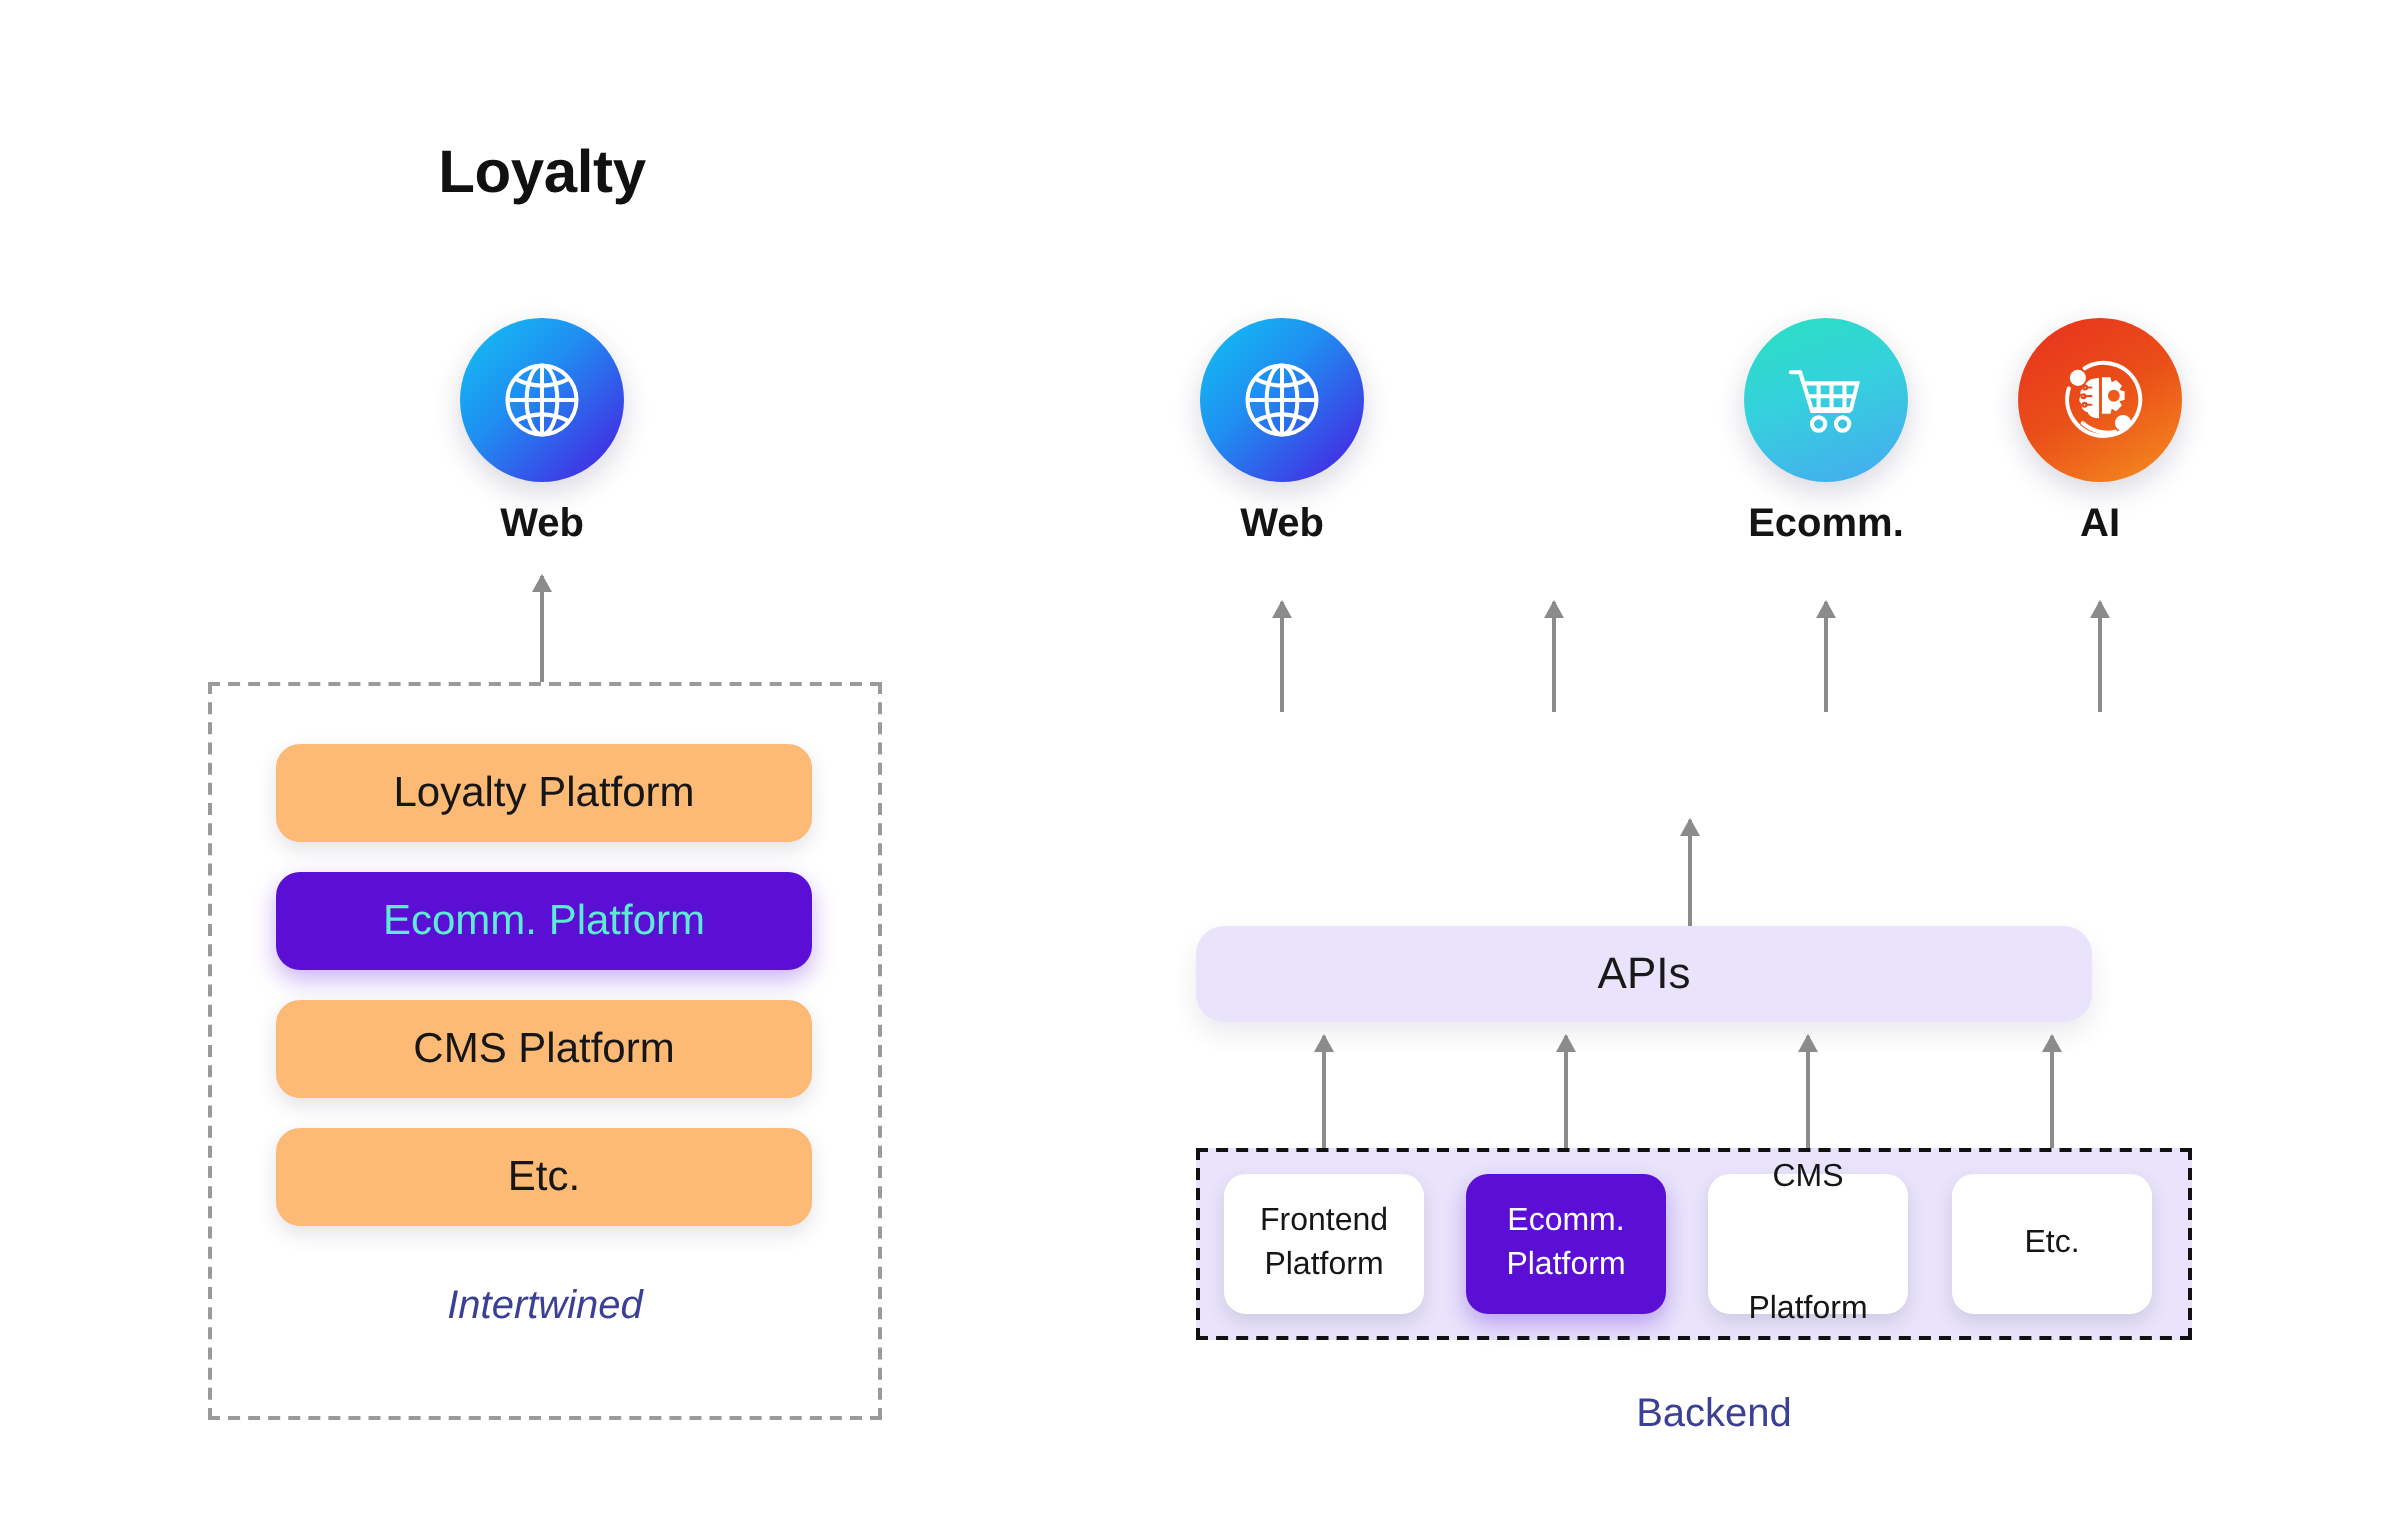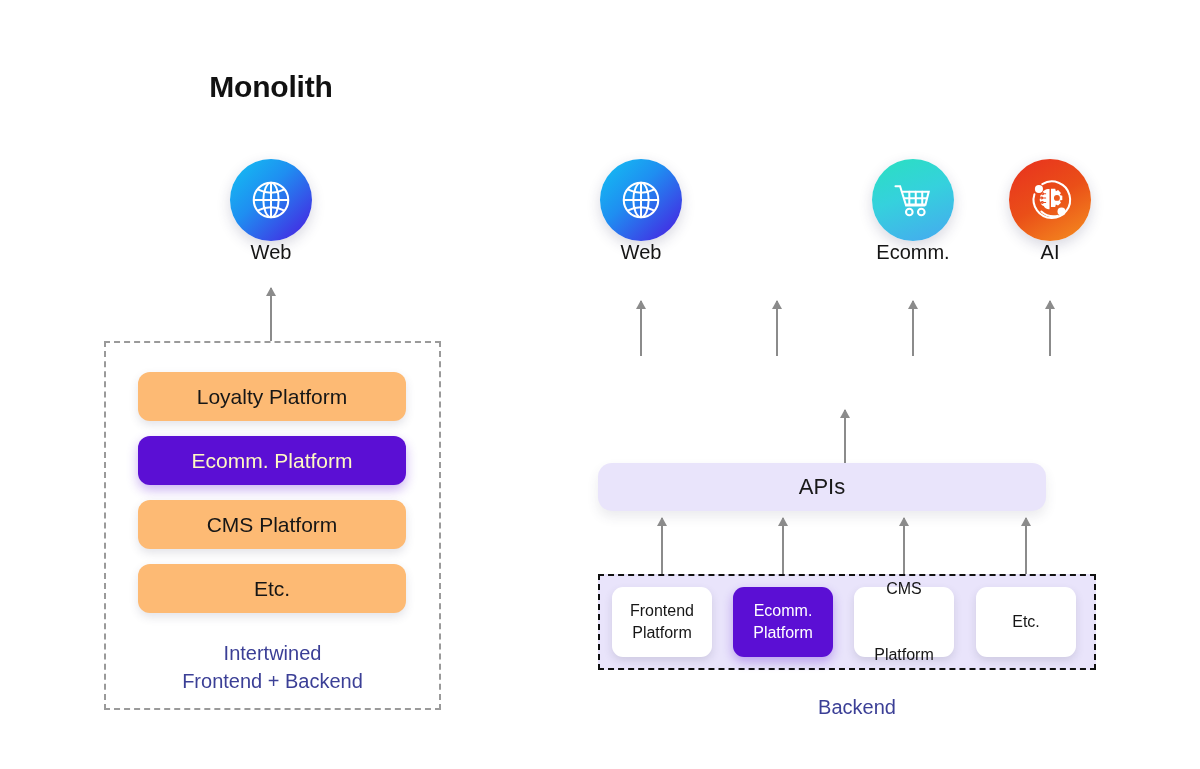--- a/index.html
+++ b/index.html
@@ -26,23 +26,24 @@
 
   
   .channel { position: absolute; width: 110px; text-align: center; }
   .ch-circle {
     width: 82px; height: 82px; border-radius: 50%;
     margin: 0 auto;
     display: flex; align-items: center; justify-content: center;
     box-shadow: 0 5px 14px rgba(40,40,90,0.18);
   }
   .ch-label {
+    margin-top: 10px;
     font-size: 20px;
     color: #141414;
-    font-weight: 400;
+    font-weight: 700;
     white-space: nowrap;
   }
   .grad-web    { background: linear-gradient(135deg,#12c3f2 0%,#1f8ef1 42%,#4b18e0 100%); }
   .grad-mobile { background: linear-gradient(135deg,#e2167f 0%,#c4169b 40%,#7a21c9 100%); }
   .grad-cart   { background: linear-gradient(160deg,#2ae0c0 0%,#35d1dd 45%,#46a8f0 100%); }
   .grad-ai     { background: linear-gradient(150deg,#e8301f 0%,#ea4f18 50%,#f59020 100%); }
   .ch-circle svg { display:block; }
 
   
   .arrow {
@@ -76,21 +77,21 @@
     background: #fdba74;
     border-radius: 12px;
     box-shadow: 0 4px 10px rgba(60,60,90,0.14);
     display: flex; align-items: center; justify-content: center;
     font-size: 21px;
     color: #161616;
     white-space: nowrap;
   }
   .stack-card.accent {
     background: #5b0fd4;
-    color: #fef9c3;
+    color: #5eead4;
     box-shadow: 0 5px 12px rgba(91,15,212,0.32);
   }
 
   
   .lav-bar {
     position: absolute;
     background: #e9e4fb;
     border-radius: 14px;
     display: flex; align-items: center; justify-content: center;
     font-size: 22px;
@@ -125,21 +126,21 @@
     text-align: center;
     line-height: 1.4;
     white-space: nowrap;
   }
 </style>
 </head>
 <body>
 
 <div id="canvas">
 
-  <div class="col-title" id="title-monolith">Monolith</div>
+  <div class="col-title" id="title-monolith">Loyalty</div>
 
   <div class="channel" style="left:216px; top:159px;">
     <div class="ch-circle grad-web">
       <svg width="46" height="46" viewBox="0 0 48 48" fill="none" stroke="#ffffff" stroke-width="2.1">
         <circle cx="24" cy="24" r="18"></circle>
         <ellipse cx="24" cy="24" rx="8" ry="18"></ellipse>
         <line x1="6" y1="24" x2="42" y2="24"></line>
         <path d="M10 13 Q24 20 38 13"></path>
         <path d="M10 35 Q24 28 38 35"></path>
         <line x1="24" y1="6" x2="24" y2="42"></line>
@@ -158,23 +159,22 @@
   <div class="stack-card accent" style="left:138px; top:436px; width:268px; height:49px;">
     <span>Ecomm. Platform</span>
   </div>
   <div class="stack-card" style="left:138px; top:500px; width:268px; height:49px;">
     <span>CMS Platform</span>
   </div>
   <div class="stack-card" style="left:138px; top:564px; width:268px; height:49px;">
     <span>Etc.</span>
   </div>
 
-  <div class="caption" style="left:104px; top:639px; width:337px;">
+  <div class="caption" style="left:104px; top:639px; width:337px;font-style:italic;">
     <div>Intertwined</div>
-    <div>Frontend + Backend</div>
   </div>
 
 
   <div class="channel" style="left:586px; top:159px;">
     <div class="ch-circle grad-web">
       <svg width="46" height="46" viewBox="0 0 48 48" fill="none" stroke="#ffffff" stroke-width="2.1">
         <circle cx="24" cy="24" r="18"></circle>
         <ellipse cx="24" cy="24" rx="8" ry="18"></ellipse>
         <line x1="6" y1="24" x2="42" y2="24"></line>
         <path d="M10 13 Q24 20 38 13"></path>

